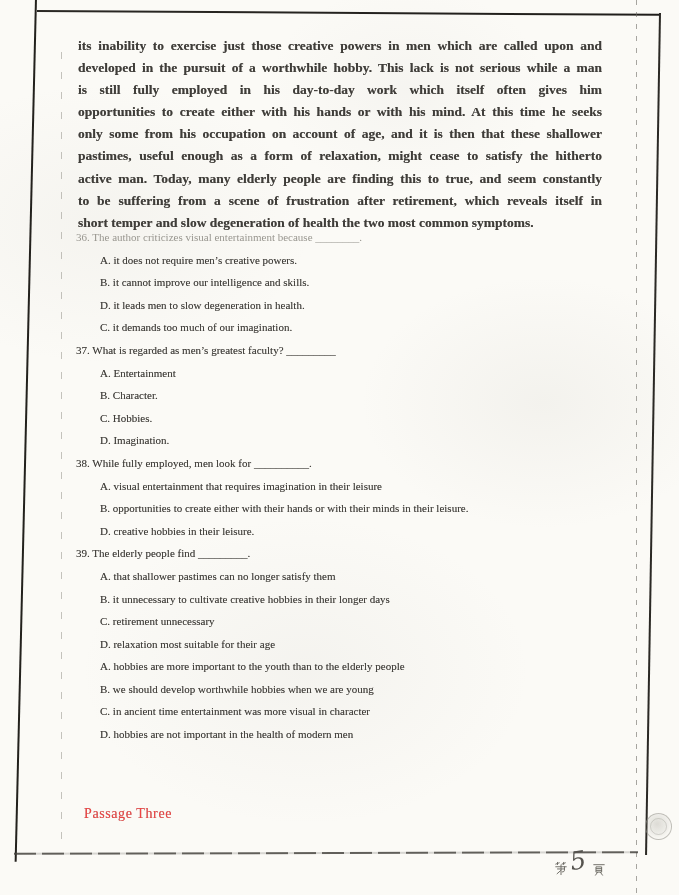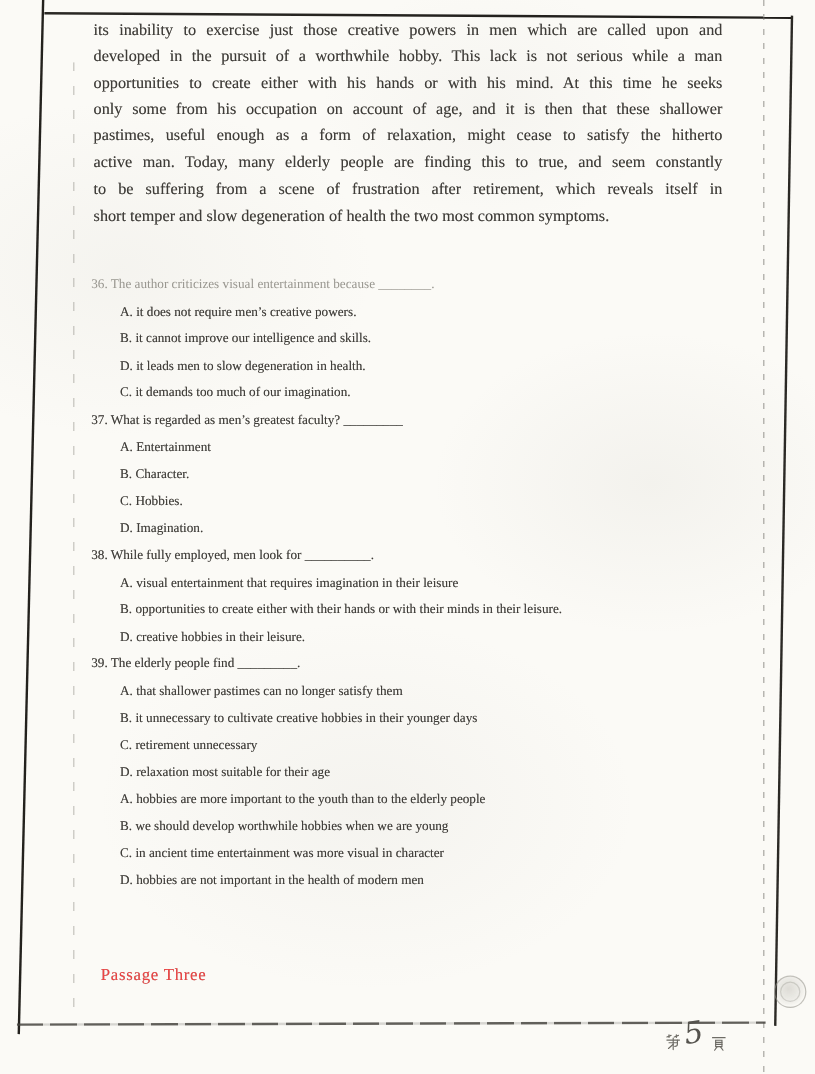--- a/index.html
+++ b/index.html
@@ -19,23 +19,24 @@
   .left-edge  { left:35px; top:-2px; width:2px; height:864px; background:#23211d; transform-origin:top left; transform:rotate(1.35deg); }
   .right-edge { left:659px; top:13px; width:2px; height:842px; background:#2b2925; transform-origin:top left; transform:rotate(0.95deg); }
   .right-crease { left:636px; top:0; width:1px; height:895px;
     background:repeating-linear-gradient(180deg, rgba(110,108,102,0.6) 0 5px, transparent 5px 12px); }
   .left-crease { left:61px; top:52px; width:1px; height:788px;
     background:repeating-linear-gradient(180deg, rgba(140,138,130,0.5) 0 7px, transparent 7px 20px); }
   .bottom-line { left:14px; top:852px; width:624px; height:2px; transform:rotate(-0.15deg);
     background:repeating-linear-gradient(90deg, rgba(70,68,63,0.85) 0 22px, rgba(70,68,63,0.2) 22px 28px); }
 
   .passage {
-    position:absolute; left:78px; top:14px; width:524px;
+    position:absolute; left:78px; top:35px; width:524px;
     font-size:13.5px; line-height:22.1px;
     text-shadow:0 0 0.5px rgba(63,61,57,0.55);
+    font-weight:bold;
   }
   .pline { text-align:justify; text-align-last:justify; }
   .pline.last { text-align:left; text-align-last:left; }
 
   .questions {
     position:absolute; left:76px; top:226px; width:534px;
     font-size:11px; line-height:22.6px;
     text-shadow:0 0 0.5px rgba(63,61,57,0.5);
   }
   .qline { padding-left:24px; text-indent:-24px; }
@@ -74,20 +75,21 @@
 <div class="edge top-edge"></div>
 <div class="edge left-edge"></div>
 <div class="edge right-edge"></div>
 <div class="edge right-crease"></div>
 <div class="edge left-crease"></div>
 <div class="edge bottom-line"></div>
 
 <div class="passage">
     <div class="pline">its inability to exercise just those creative powers in men which are called upon and</div>
     <div class="pline">developed in the pursuit of a worthwhile hobby. This lack is not serious while a man</div>
+    <div class="pline">is still fully employed in his day-to-day work which itself often gives him</div>
     <div class="pline">opportunities to create either with his hands or with his mind. At this time he seeks</div>
     <div class="pline">only some from his occupation on account of age, and it is then that these shallower</div>
     <div class="pline">pastimes, useful enough as a form of relaxation, might cease to satisfy the hitherto</div>
     <div class="pline">active man. Today, many elderly people are finding this to true, and seem constantly</div>
     <div class="pline">to be suffering from a scene of frustration after retirement, which reveals itself in</div>
     <div class="pline last">short temper and slow degeneration of health the two most common symptoms.</div>
   </div>
 
 <div class="questions">
     <div class="qline faded"><span class="qnum">36.</span> <span>The author criticizes visual entertainment because ________.</span></div>
@@ -99,21 +101,21 @@
     <div class="opt"><span class="olabel">A.</span> <span>Entertainment</span></div>
     <div class="opt"><span class="olabel">B.</span> <span>Character.</span></div>
     <div class="opt"><span class="olabel">C.</span> <span>Hobbies.</span></div>
     <div class="opt"><span class="olabel">D.</span> <span>Imagination.</span></div>
     <div class="qline"><span class="qnum">38.</span> <span>While fully employed, men look for __________.</span></div>
     <div class="opt"><span class="olabel">A.</span> <span>visual entertainment that requires imagination in their leisure</span></div>
     <div class="opt"><span class="olabel">B.</span> <span>opportunities to create either with their hands or with their minds in their leisure.</span></div>
     <div class="opt"><span class="olabel">D.</span> <span>creative hobbies in their leisure.</span></div>
     <div class="qline"><span class="qnum">39.</span> <span>The elderly people find _________.</span></div>
     <div class="opt"><span class="olabel">A.</span> <span>that shallower pastimes can no longer satisfy them</span></div>
-    <div class="opt"><span class="olabel">B.</span> <span>it unnecessary to cultivate creative hobbies in their younger days</span></div>
+    <div class="opt"><span class="olabel">B.</span> <span>it unnecessary to cultivate creative hobbies in their longer days</span></div>
     <div class="opt"><span class="olabel">C.</span> <span>retirement unnecessary</span></div>
     <div class="opt"><span class="olabel">D.</span> <span>relaxation most suitable for their age</span></div>
     <div class="opt"><span class="olabel">A.</span> <span>hobbies are more important to the youth than to the elderly people</span></div>
     <div class="opt"><span class="olabel">B.</span> <span>we should develop worthwhile hobbies when we are young</span></div>
     <div class="opt"><span class="olabel">C.</span> <span>in ancient time entertainment was more visual in character</span></div>
     <div class="opt"><span class="olabel">D.</span> <span>hobbies are not important in the health of modern men</span></div>
   </div>
 
 <div class="passage-three">Passage Three</div>
 

